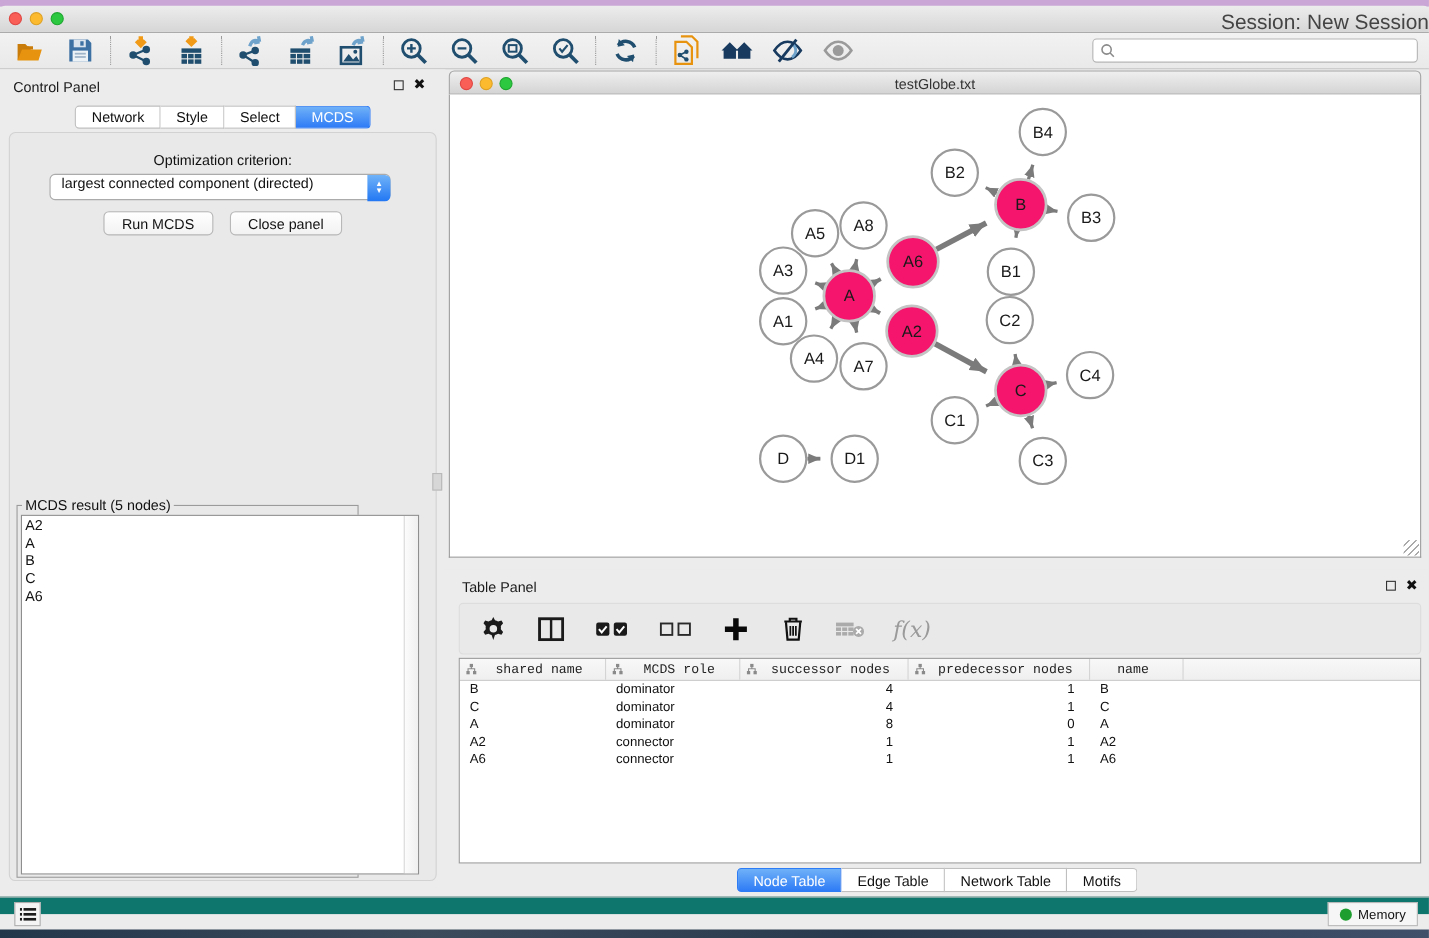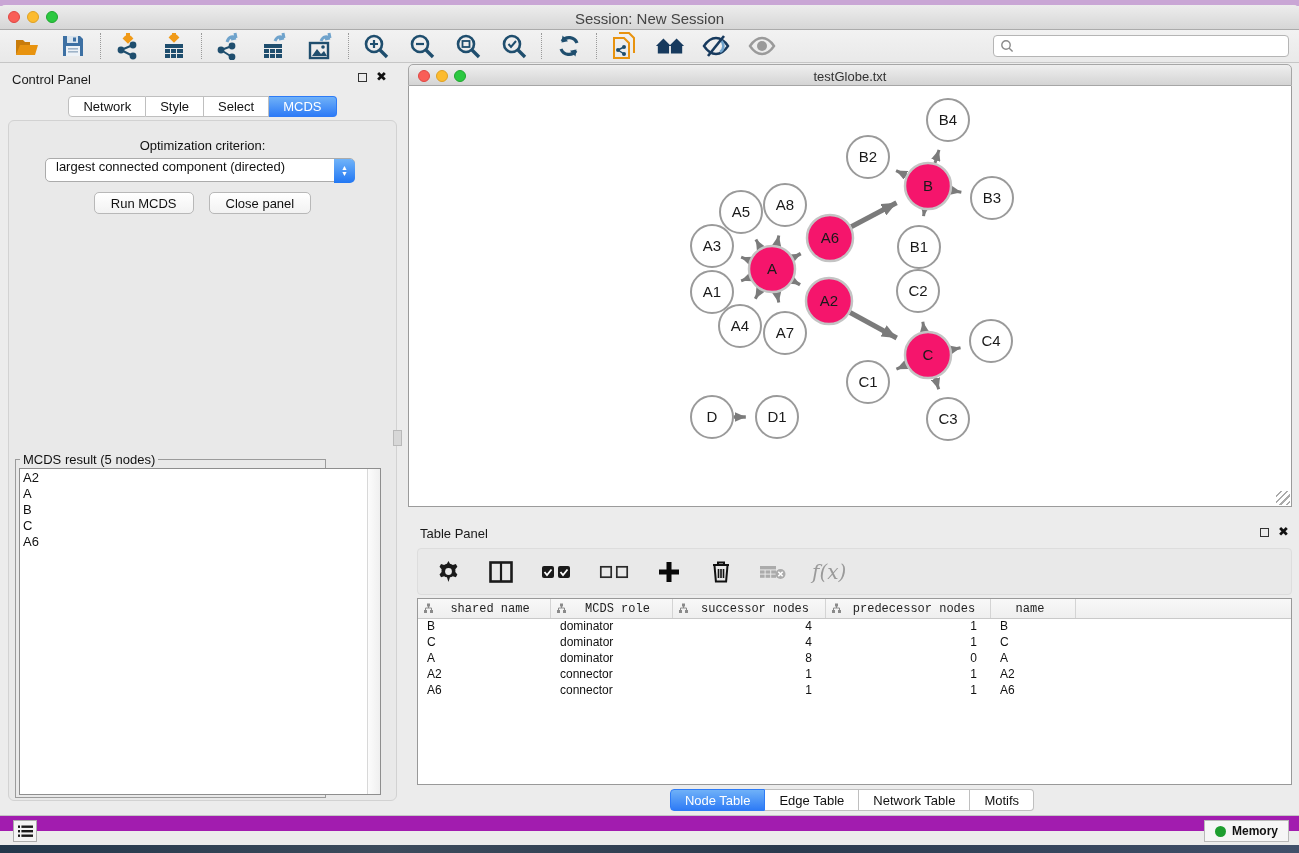--- a/index.html
+++ b/index.html
@@ -8,22 +8,22 @@
 
   
   #desktop-top { position:absolute; left:0; top:0; width:1299px; height:6px; background:#C9A6D5; }
   #titlebar { position:absolute; left:0; top:5px; width:1299px; height:25px;
     background:linear-gradient(#EDEDED,#D6D6D6); border-bottom:1px solid #ABABAB;
     border-radius:5px 5px 0 0; }
   .traffic { position:absolute; width:12px; height:12px; border-radius:50%; top:6px; }
   .t-red{ background:#F95E57; border:0.5px solid #DF4743;}
   .t-yellow{ background:#FCBB2F; border:0.5px solid #DEA123;}
   .t-green{ background:#2BC840; border:0.5px solid #1EA62F;}
-  #app-title { position:absolute; width:100%; text-align:center; top:5px;
-    font-size:15px; color:#444; }
+  #app-title { position:absolute; width:100%; text-align:right; top:5px;
+    font-size:19px; color:#444; }
 
   
   #toolbar { position:absolute; left:0; top:30px; width:1299px; height:33px;
     background:linear-gradient(#F2F2F2,#E9E9E9); border-bottom:1px solid #C6C6C6;
     display:flex; align-items:center; padding:0 8px; }
   .tb-group { display:flex; align-items:center; gap:16px; padding:0 12px; }
   .tb-sep { width:1px; height:26px; border-left:1px dotted #9a9a9a; }
   .tb-btn { width:30px; height:30px; display:flex; align-items:center; justify-content:center; cursor:pointer; }
   #search-box { margin-left:auto; margin-right:2px; width:296px; height:22px; background:#fff;
     border:1px solid #B5B5B5; border-radius:4px; display:flex; align-items:center; padding:0 6px; }
@@ -99,21 +99,21 @@
   .th .h-label { flex:1; text-align:center; padding-right:6px;font-family:Liberation Mono, monospace; }
   .trow { display:flex; height:16px; font-size:12px; color:#111; }
   .td { overflow:hidden; white-space:nowrap; }
   .td.left { padding-left:9px; text-align:left; }
   .td.right { padding-right:14px; text-align:right; }
   #tp-tabs { position:absolute; left:0; top:271px; width:100%; display:flex; justify-content:center; }
   #tp-tabs .seg-tab { height:22px; }
 
   
   #status-bar { position:absolute; left:0; top:815px; width:1299px; height:16px;
-    background:#a21caf; border-top:1px solid #C4C4C4;font-weight:bold; }
+    background:#0f766e; border-top:1px solid #C4C4C4; }
   #list-btn { position:absolute; left:13px; top:4px; width:24px; height:22px; background:#F4F4F4;
     border:1px solid #ADADAD; display:flex; align-items:center; justify-content:center; cursor:pointer; }
   #memory-btn { position:absolute; right:10px; top:4px; height:22px; padding:0 10px;
     background:#F6F6F6; border:1px solid #B9B9B9; display:flex; align-items:center; gap:6px;
     font-size:12px; color:#111; cursor:pointer; }
   #memory-dot { width:11px; height:11px; border-radius:50%; background:#1E9E2F; }
   #desktop-bottom { position:absolute; left:0; top:845px; width:1299px; height:8px;
     background:linear-gradient(90deg,#23374B,#3C4B5C 30%,#2A3A4E 60%,#41506a); }
 </style>
 </head>

